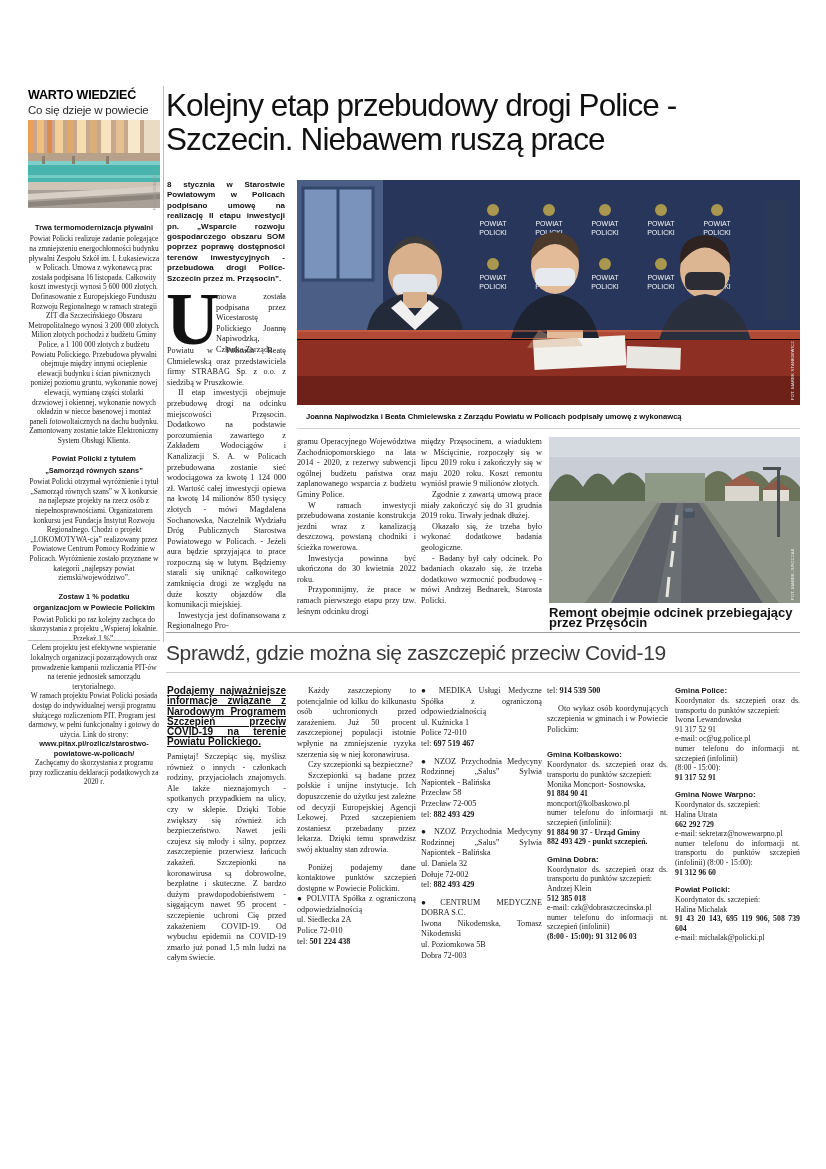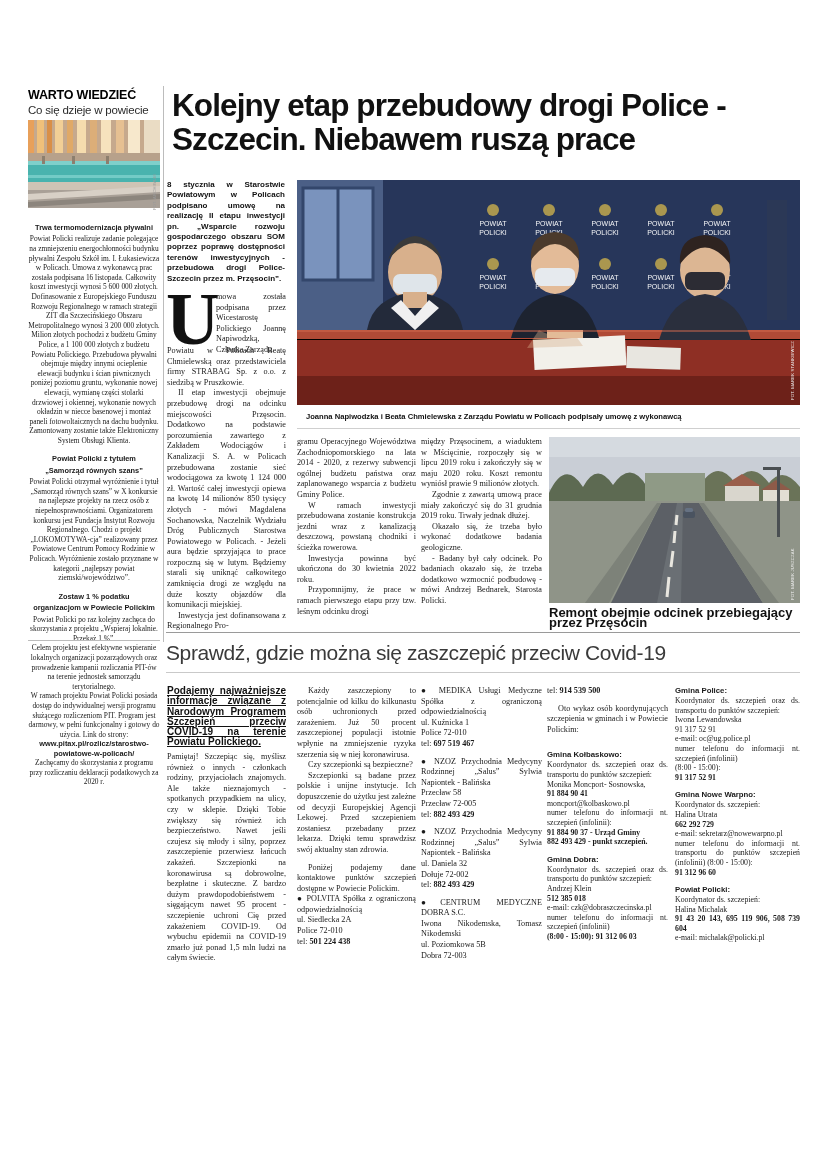--- a/index.html
+++ b/index.html
@@ -18,22 +18,22 @@
   
   #rail{position:absolute;left:28px;top:214px;width:132px;}
   #rail p{margin:0 0 0 0;font-size:7.4px;line-height:9.6px;text-align:center;}
   #rail .sub{font-family:"Liberation Sans",sans-serif;font-weight:bold;font-size:7.4px;line-height:9.4px;text-align:center;margin-top:9px;margin-bottom:2px;}
   #rail .link{font-family:"Liberation Sans",sans-serif;font-weight:bold;font-size:7.4px;line-height:9.4px;text-align:center;}
 
   
   .vline{position:absolute;background:#bcbcbc;width:1px;}
 
   
-  #headline{position:absolute;left:172px;top:88px;width:634px;
-    font-family:"Liberation Sans",sans-serif;font-weight:bold;font-size:31.5px;line-height:34px;
+  #headline{position:absolute;left:166px;top:88px;width:634px;
+    font-family:"Liberation Sans",sans-serif;font-weight:normal;font-size:31.5px;line-height:34px;
     letter-spacing:-0.9px;color:#111;}
 
   
   #lead{position:absolute;left:167px;top:180px;width:118px;
     font-family:"Liberation Sans",sans-serif;font-weight:bold;font-size:8px;line-height:10.4px;text-align:justify;color:#111;}
 
   
   .bodycol{position:absolute;font-size:8.2px;line-height:10.6px;text-align:justify;}
   .bodycol p{margin:0;text-indent:11px;}
   .bodycol p.noind{text-indent:0;}

